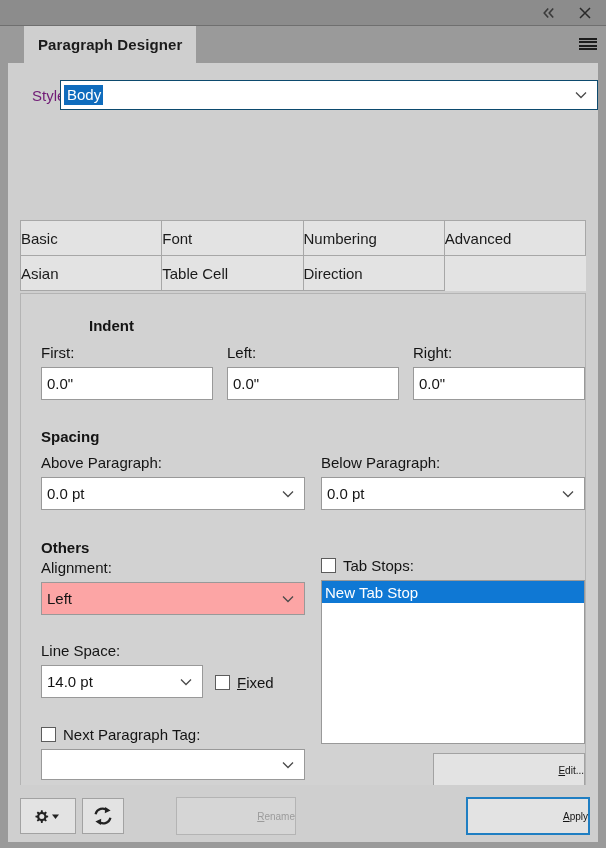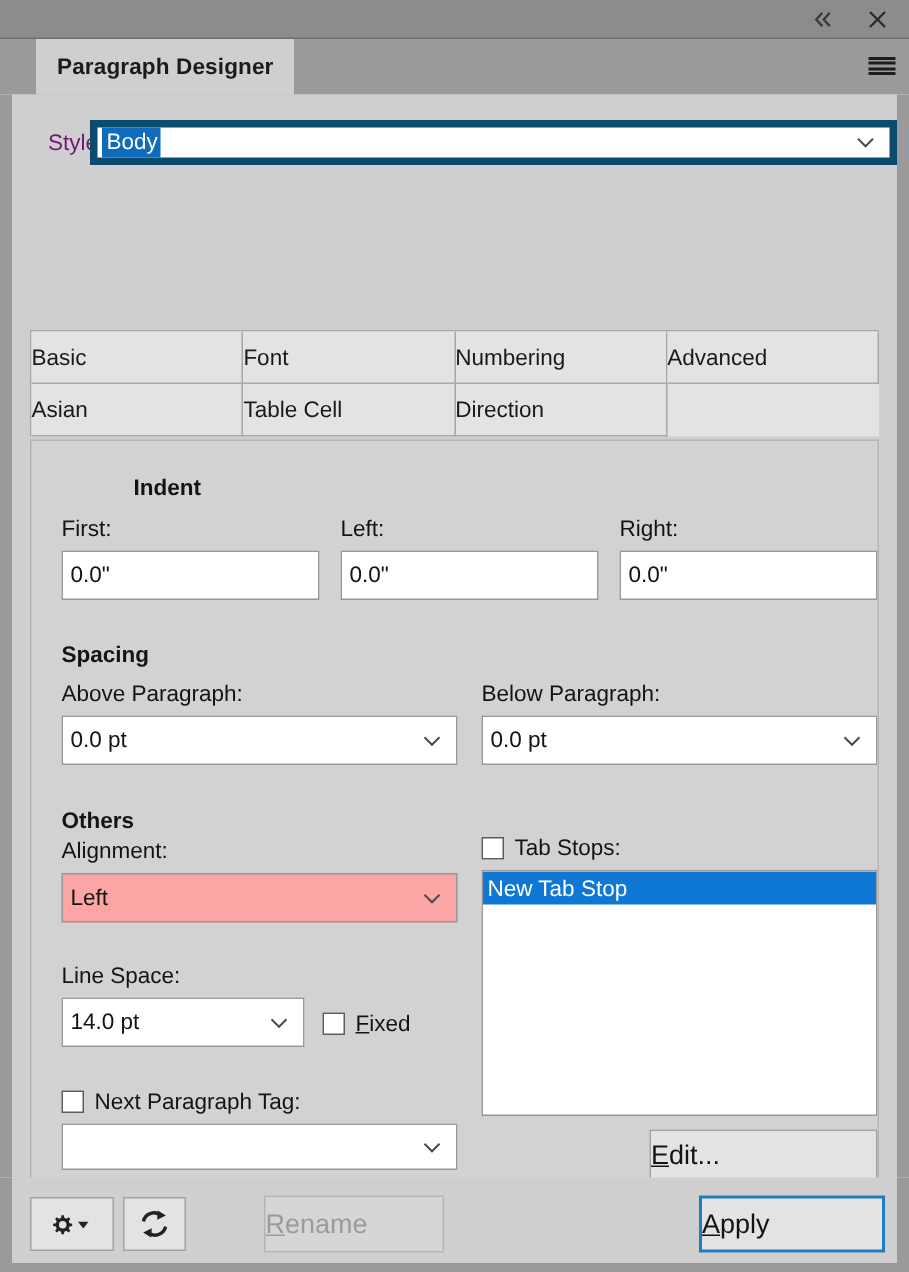--- a/index.html
+++ b/index.html
@@ -146,21 +146,21 @@
     box-sizing: border-box;
     font-size: 15px;
     color: #701a75;
     user-select: none;
   }
   .combo {
     position: relative;
     flex: 1;
     height: 30px;
     background: #ffffff;
-    border: 5px solid #0c4a6e;
+    border: 1px solid #0c4a6e;
     box-sizing: border-box;
     display: flex;
     align-items: center;
     cursor: default;
   }
   .combo .combo-text {
     font-size: 15px;
     color: #151515;
     padding-left: 5px;
     white-space: nowrap;
@@ -319,22 +319,22 @@
   }
 
   
   .pushbtn {
     position: absolute;
     background: #e3e3e3;
     border: 1px solid #a2a2a2;
     box-sizing: border-box;
     display: flex;
     align-items: center;
-    justify-content: flex-start;
-    font-size: 18px;
+    justify-content: flex-end;
+    font-size: 10px;
     color: #141414;
     cursor: default;
     user-select: none;
   }
   .pushbtn.disabled {
     color: #9b9b9b;
     background: #d6d6d6;
     border-color: #b4b4b4;
   }
   .pushbtn.default {

